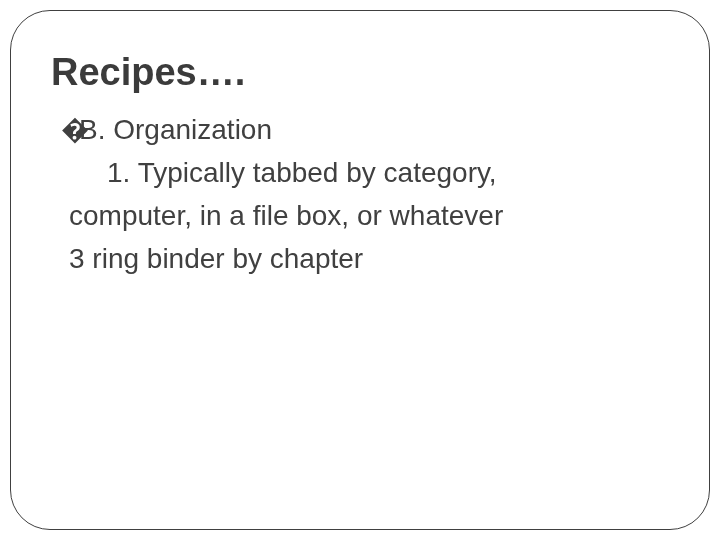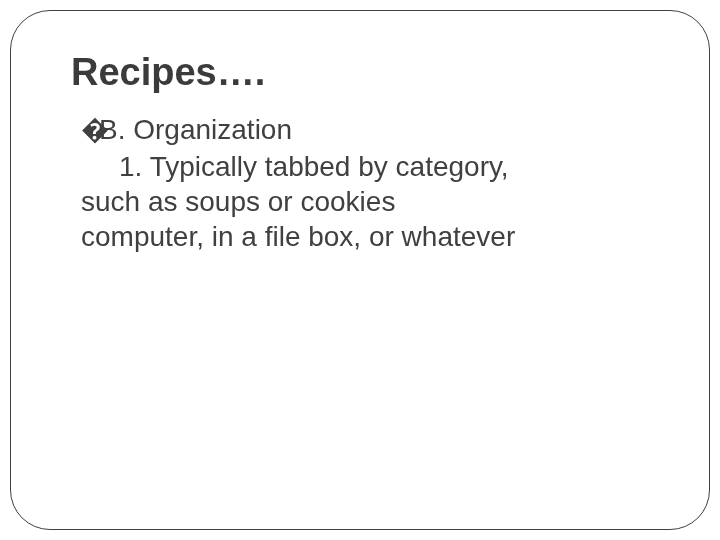--- a/index.html
+++ b/index.html
@@ -11,21 +11,21 @@
     font-family: Arial, Helvetica, sans-serif;
     color: #404040;
   }
   .slide {
     box-sizing: border-box;
     width: 700px;
     height: 520px;
     margin: 10px;
     border: 1.5px solid #404040;
     border-radius: 40px;
-    padding: 40px 50px 30px 60px;
+    padding: 40px 50px 30px 40px;
     position: relative;
   }
   .title {
     font-size: 38px;
     font-weight: bold;
     color: #3b3b3b;
     margin: 0 0 18px 0;
     letter-spacing: 0px;
   }
   .body {
@@ -37,21 +37,21 @@
   .heading-line {
     margin: 12px 0 2px 0;
   }
   .bullet-icon {
     display: inline-block;
     width: 18px;
     text-align: left;
     vertical-align: baseline;
   }
   .item {
-    margin: 0;
+    margin: 8px;
   }
   .indent-num {
     display: inline-block;
     width: 38px;
   }
 </style>
 </head>
 <body>
 
 <div class="slide">
@@ -59,22 +59,22 @@
 
   <div class="body">
 
     <p class="heading-line">
       <span class="bullet-icon">�</span><span>B. Organization</span>
     </p>
 
     <p class="item">
       <span class="indent-num"></span><span>1.</span> <span>Typically tabbed by category,</span>
     </p>
-    <p class="item">
-      <span>such as soups or cookies</span>
-    </p>
 
     <p class="item">
       <span>computer, in a file box, or whatever</span>
+    </p>
+    <p class="item">
+      <span>3 ring binder by chapter</span>
     </p>
 
   </div>
 </div>
 
 </body></html>

